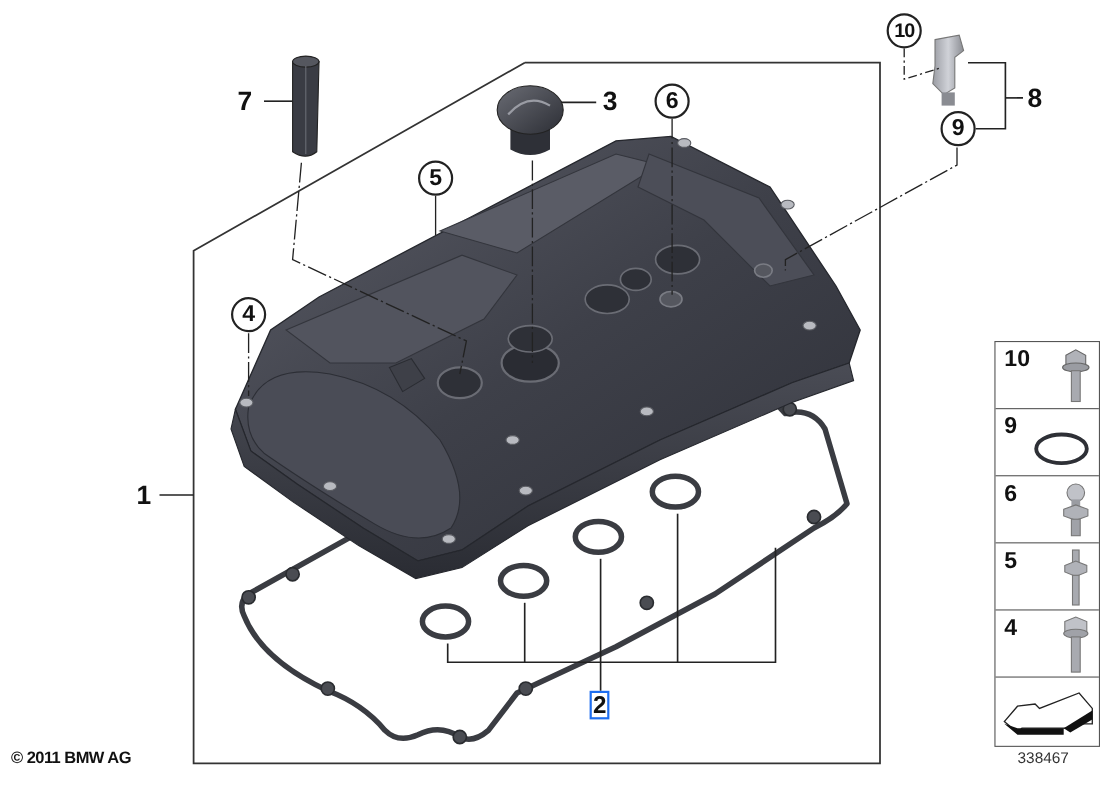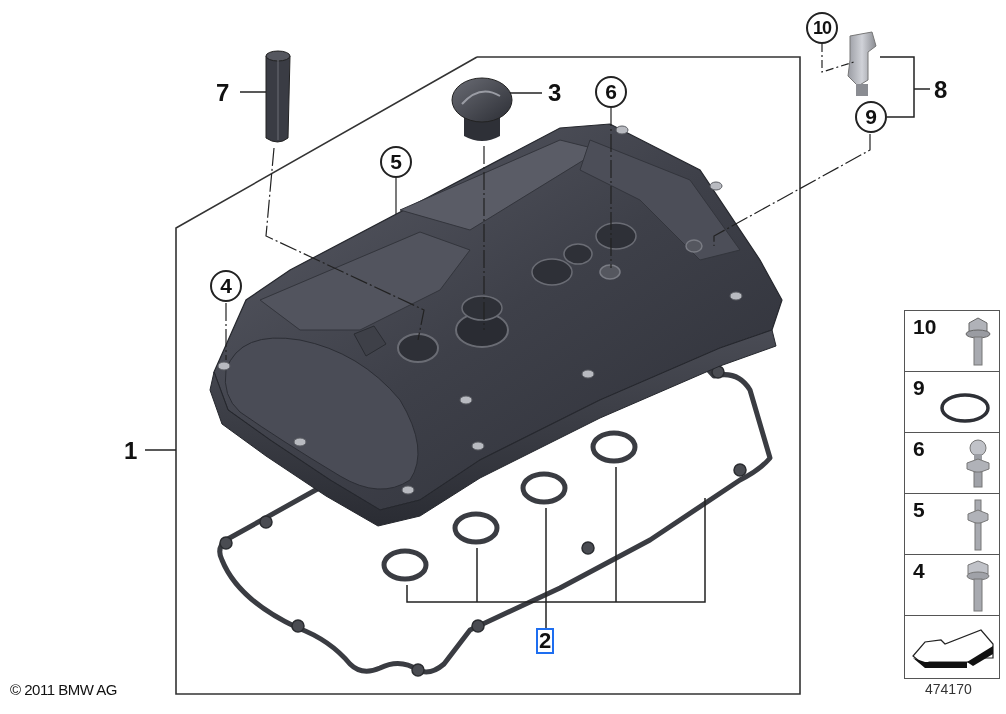--- a/index.html
+++ b/index.html
@@ -11,21 +11,21 @@
   .circ { position:absolute; width:32px; height:32px; border:2px solid #222; border-radius:50%;
           background:#fff; box-sizing:border-box; display:flex; align-items:center; justify-content:center;
           font-weight:bold; font-size:21px; color:#111; cursor:pointer; }
   .circ.two { font-size:18px; letter-spacing:-1px; }
   .selected { outline:2px solid #1e6ef0; outline-offset:0px; background:transparent; }
   .legend { position:absolute; left:904px; top:310px; width:96px; border:1px solid #555; box-sizing:border-box; }
   .legend-row { position:relative; height:61px; border-bottom:1px solid #555; box-sizing:border-box; cursor:pointer; }
   .legend-row .num { position:absolute; left:8px; top:4px; font-weight:bold; font-size:21px; color:#111; }
   .legend-row svg { position:absolute; right:6px; top:4px; }
   .legend-arrow { height:62px; position:relative; cursor:pointer; }
-  .copyright { position:absolute; left:10px; top:681px; font-size:15px; font-weight:normal; color:#111; letter-spacing:-0.5px; }
+  .copyright { position:absolute; left:10px; top:681px; font-size:15px; font-weight:bold; color:#111; letter-spacing:-0.5px; }
   .diagram-id { position:absolute; left:925px; top:681px; font-size:14px; color:#333; }
 </style>
 </head>
 <body>
 
 <svg id="diagram" viewBox="0 0 1006 714" xmlns="http://www.w3.org/2000/svg">
   <defs>
     <linearGradient id="coverGrad" x1="0" y1="0" x2="1" y2="1">
       <stop offset="0" stop-color="#5a5c66"></stop>
       <stop offset="0.5" stop-color="#3e4049"></stop>
@@ -201,13 +201,13 @@
   <div class="legend-arrow">
     <svg width="94" height="60" style="position:absolute;left:0;top:0;">
       <polygon points="8,40 20,50 24,46 70,46 74,42 88,42 88,28 76,14 40,28 36,24 20,26" fill="#fff" stroke="#222" stroke-width="1.2"></polygon>
       <polygon points="8,42 20,52 62,52 62,46 20,46" fill="#111"></polygon>
       <polygon points="62,46 88,30 88,38 68,50" fill="#111"></polygon>
     </svg>
   </div>
 </div>
 
 <div class="copyright">© 2011 BMW AG</div>
-<div class="diagram-id">474170</div>
+<div class="diagram-id">338467</div>
 
 </body></html>

